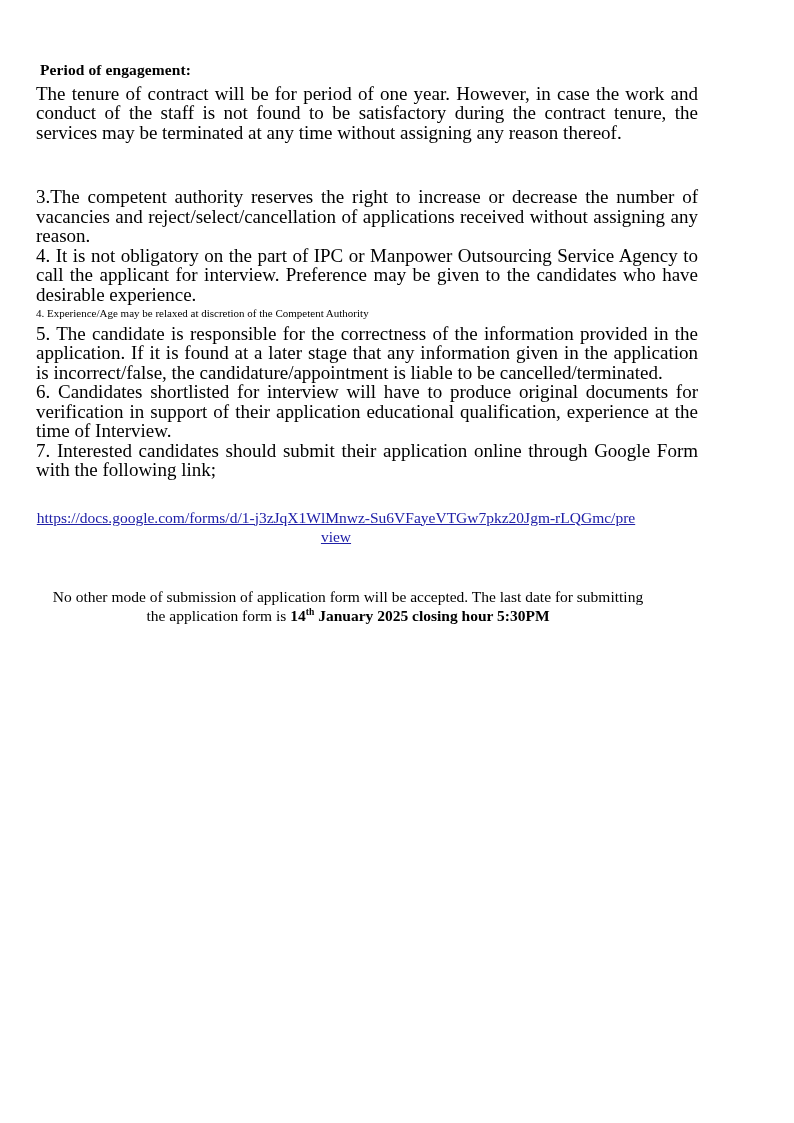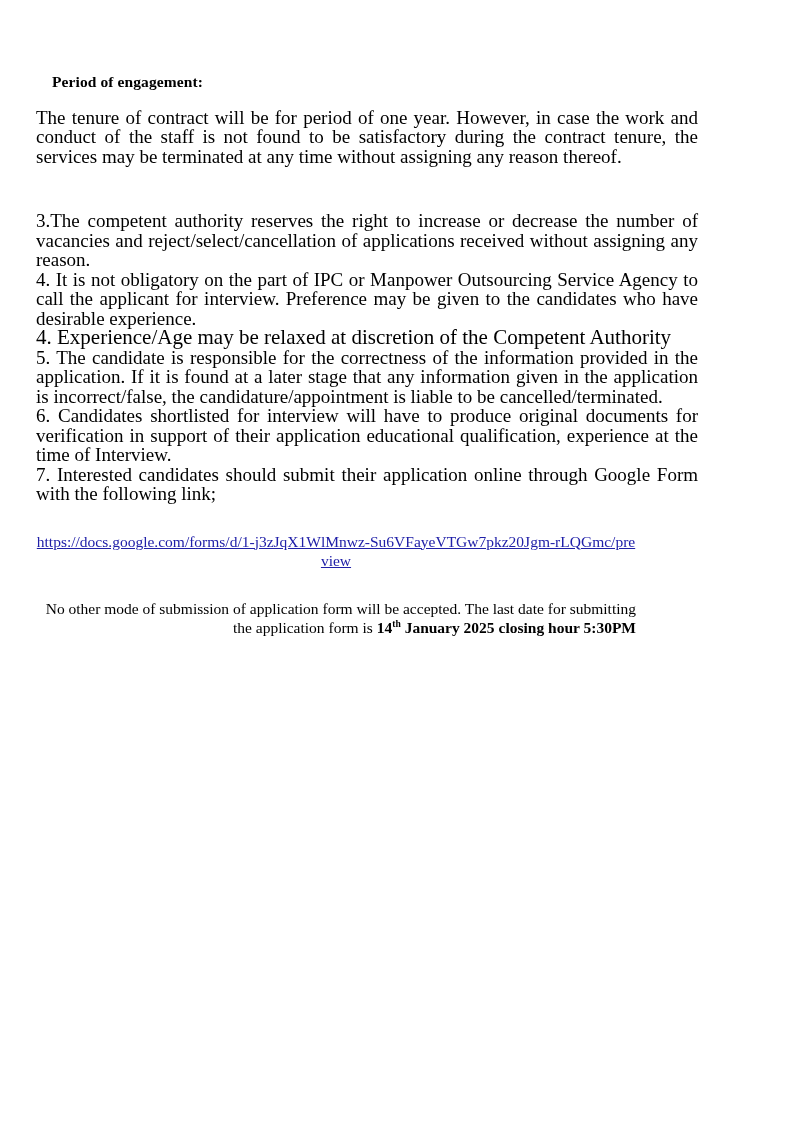--- a/index.html
+++ b/index.html
@@ -21,33 +21,33 @@
   .content {
     position: absolute;
     left: 36px;
     top: 56px;
     width: 662px;
   }
   .heading {
     font-size: 15.5px;
     font-weight: bold;
     line-height: 19.5px;
-    margin: 16px;
+    margin: 4px;
     letter-spacing: 0.1px;
   }
   p.body {
     font-size: 19px;
     line-height: 19.5px;
     margin: 0;
     text-align: justify;
     text-justify: inter-word;
     hyphens: none;
   }
   p.body-left {
-    font-size: 21px;
+    font-size: 11px;
     line-height: 19.5px;
     margin: 0;
     text-align: left;
   }
   .gap-sm { height: 19px; }
   .gap-md { height: 26px; }
   .gap-lg { height: 28px; }
   .link {
     color: #2020a8;
     text-decoration: underline;
@@ -66,22 +66,22 @@
   .bold { font-weight: bold; }
   sup {
     font-size: 0.62em;
     vertical-align: super;
     line-height: 0;
   }
   .closing {
     width: 600px;
     font-size: 15.5px;
     line-height: 19.5px;
-    margin: 0;
-    text-align: right;
+    margin: 12px;
+    text-align: center;
   }
   .instr-item { margin: 0; }
 </style>
 </head>
 <body>
 
 <div class="page">
   <div class="content">
 
     <h2 class="heading">Period of engagement:</h2>

